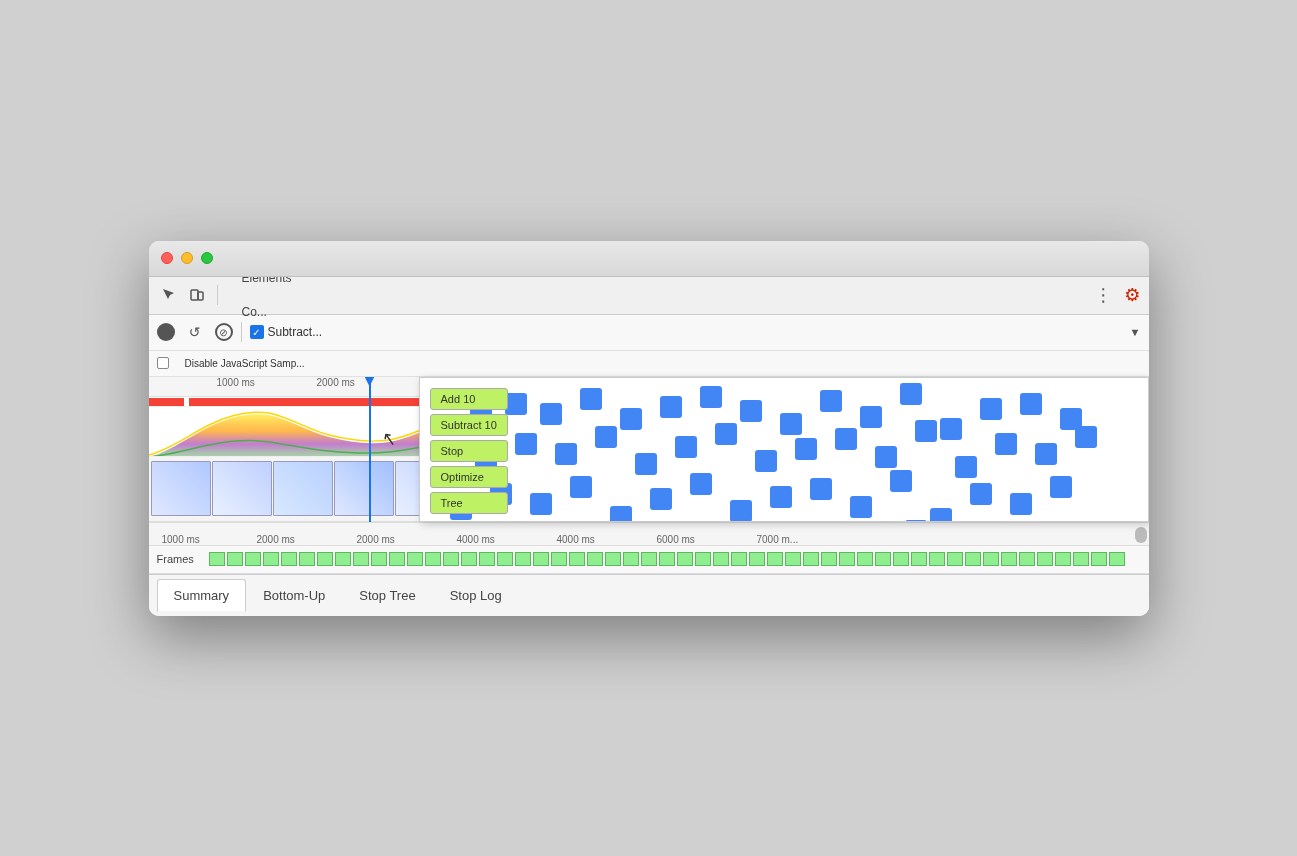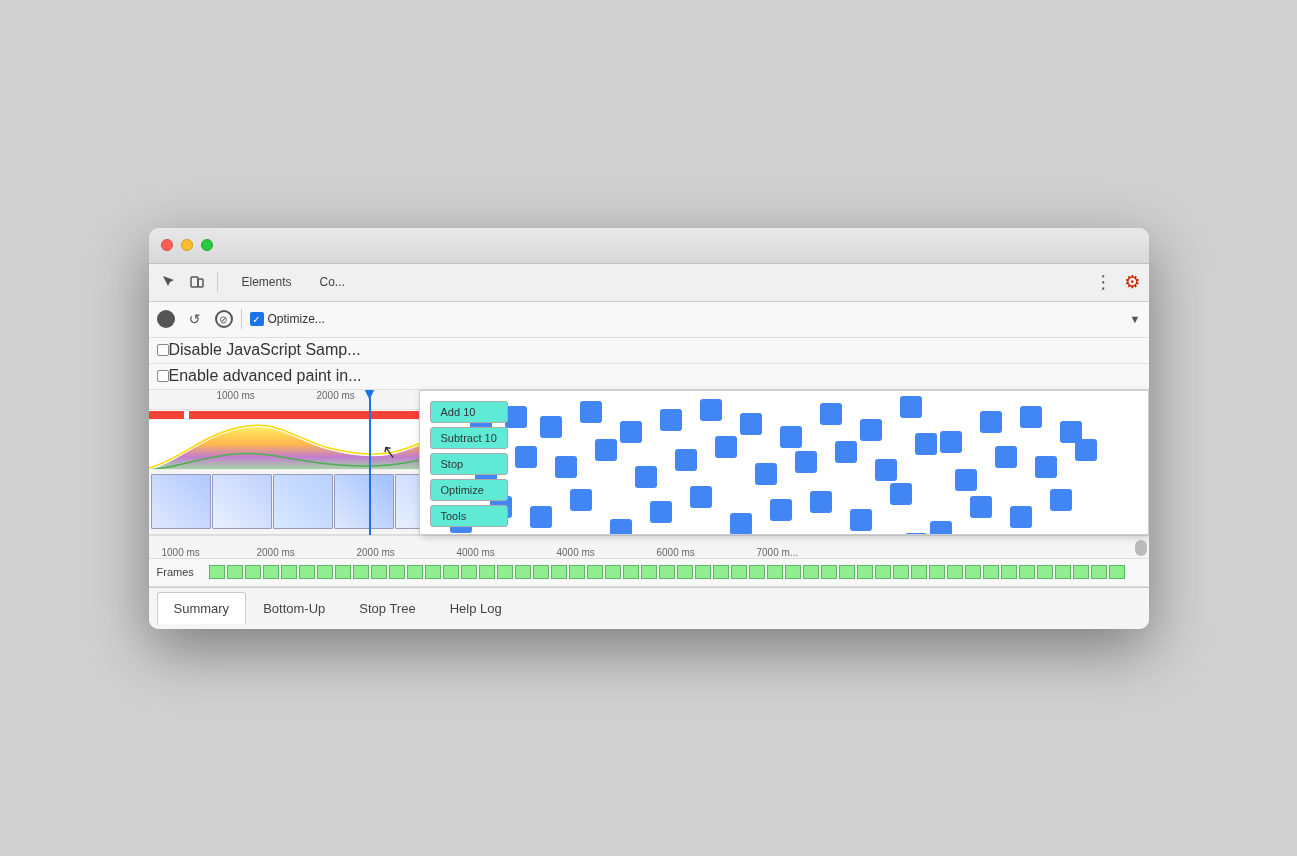--- a/index.html
+++ b/index.html
@@ -76,22 +76,23 @@
       font-size: 14px;
     }
     .toolbar-separator {
       width: 1px;
       height: 20px;
       background: #ccc;
       margin: 0 4px;
     }
     .toolbar-tabs {
       display: flex;
-      gap: 4px;
+      gap: 12px;
       margin-left: 4px;
+      flex-direction: column;
     }
     .toolbar-tab {
       padding: 4px 12px;
       font-size: 12px;
       color: #444;
       cursor: pointer;
       border-radius: 3px 3px 0 0;
     }
     .toolbar-more {
       margin-left: auto;
@@ -166,22 +167,22 @@
       align-items: center;
       padding: 2px 8px;
       height: 26px;
       border-bottom: 1px solid #e0e0e0;
       background: #f8f8f8;
       gap: 8px;
     }
     .opt-checkbox {
       display: flex;
       align-items: center;
-      gap: 0;
-      font-size: 16px;
+      gap: 16px;
+      font-size: 10px;
       color: #333;
     }
     .opt-box {
       width: 12px;
       height: 12px;
       border: 1px solid #888;
       border-radius: 2px;
       background: #fff;
     }
     .options-row2 {
@@ -315,21 +316,21 @@
     .ctx-buttons {
       position: absolute;
       left: 10px;
       top: 10px;
       display: flex;
       flex-direction: column;
       gap: 4px;
       z-index: 20;
     }
     .ctx-btn {
-      background: #5eead4;
+      background: #bef264;
       border: 1px solid #aaa;
       border-radius: 3px;
       padding: 4px 10px;
       font-size: 11px;
       color: #333;
       cursor: pointer;
       white-space: nowrap;
     }
   </style>
 </head>
@@ -368,37 +369,31 @@
       <div class="gear-icon">⚙</div>
     </div>
 
     <div class="controls-bar">
       <div class="record-btn"></div>
       <div class="toolbar-icon reload-icon">↺</div>
       <div class="clear-icon">⊘</div>
       <div class="ctrl-sep"></div>
       <div class="screenshot-check">
         <div class="checkbox-blue">✓</div>
-        <span>Optimize...</span>
+        <span>Subtract...</span>
       </div>
       <div style="margin-left:auto; font-size:11px; color:#555; display:flex; align-items:center; gap:4px;">
         <span style="cursor:pointer;">▼</span>
       </div>
     </div>
 
     <div class="options-row">
       <div class="opt-checkbox">
         <div class="opt-box"></div>
         <span>Disable JavaScript Samp...</span>
-      </div>
-    </div>
-    <div class="options-row2">
-      <div class="opt-checkbox">
-        <div class="opt-box"></div>
-        <span>Enable advanced paint in...</span>
       </div>
     </div>
 
     <div style="position:relative; background:#fff;">
 
       <div class="timeline-ruler">
         <div style="position:relative; flex:1; height:100%;">
           <span class="ruler-mark" style="left:60px;">1000 ms</span>
           <span class="ruler-mark" style="left:160px;">2000 ms</span>
           <span class="ruler-mark" style="right:55px;">7000 n</span>
@@ -451,21 +446,21 @@
 
       <div style="position:absolute; left:233px; bottom:72px; font-size:18px; color:#333; z-index:16; pointer-events:none; transform: rotate(10deg);">↖</div>
 
       <div class="website-overlay">
 
         <div class="ctx-buttons">
           <div class="ctx-btn">Add 10</div>
           <div class="ctx-btn">Subtract 10</div>
           <div class="ctx-btn">Stop</div>
           <div class="ctx-btn">Optimize</div>
-          <div class="ctx-btn">Tools</div>
+          <div class="ctx-btn">Tree</div>
         </div>
 
         <div class="blue-squares-area" id="blue-squares-container">
         <div class="blue-sq" style="left: 50px; top: 20px;"></div>
             <div class="blue-sq" style="left: 85px; top: 15px;"></div>
             <div class="blue-sq" style="left: 120px; top: 25px;"></div>
             <div class="blue-sq" style="left: 160px; top: 10px;"></div>
             <div class="blue-sq" style="left: 200px; top: 30px;"></div>
             <div class="blue-sq" style="left: 240px; top: 18px;"></div>
             <div class="blue-sq" style="left: 280px; top: 8px;"></div>
@@ -584,16 +579,16 @@
         <div class="frame-bar"></div>
         <div class="frame-bar"></div>
         <div class="frame-bar"></div>
       </div>
     </div>
 
     <div class="bottom-tabs">
       <div class="bottom-tab active">Summary</div>
       <div class="bottom-tab">Bottom-Up</div>
       <div class="bottom-tab">Stop Tree</div>
-      <div class="bottom-tab">Help Log</div>
+      <div class="bottom-tab">Stop Log</div>
     </div>
   </div>
 </div>
 
 </body></html>

